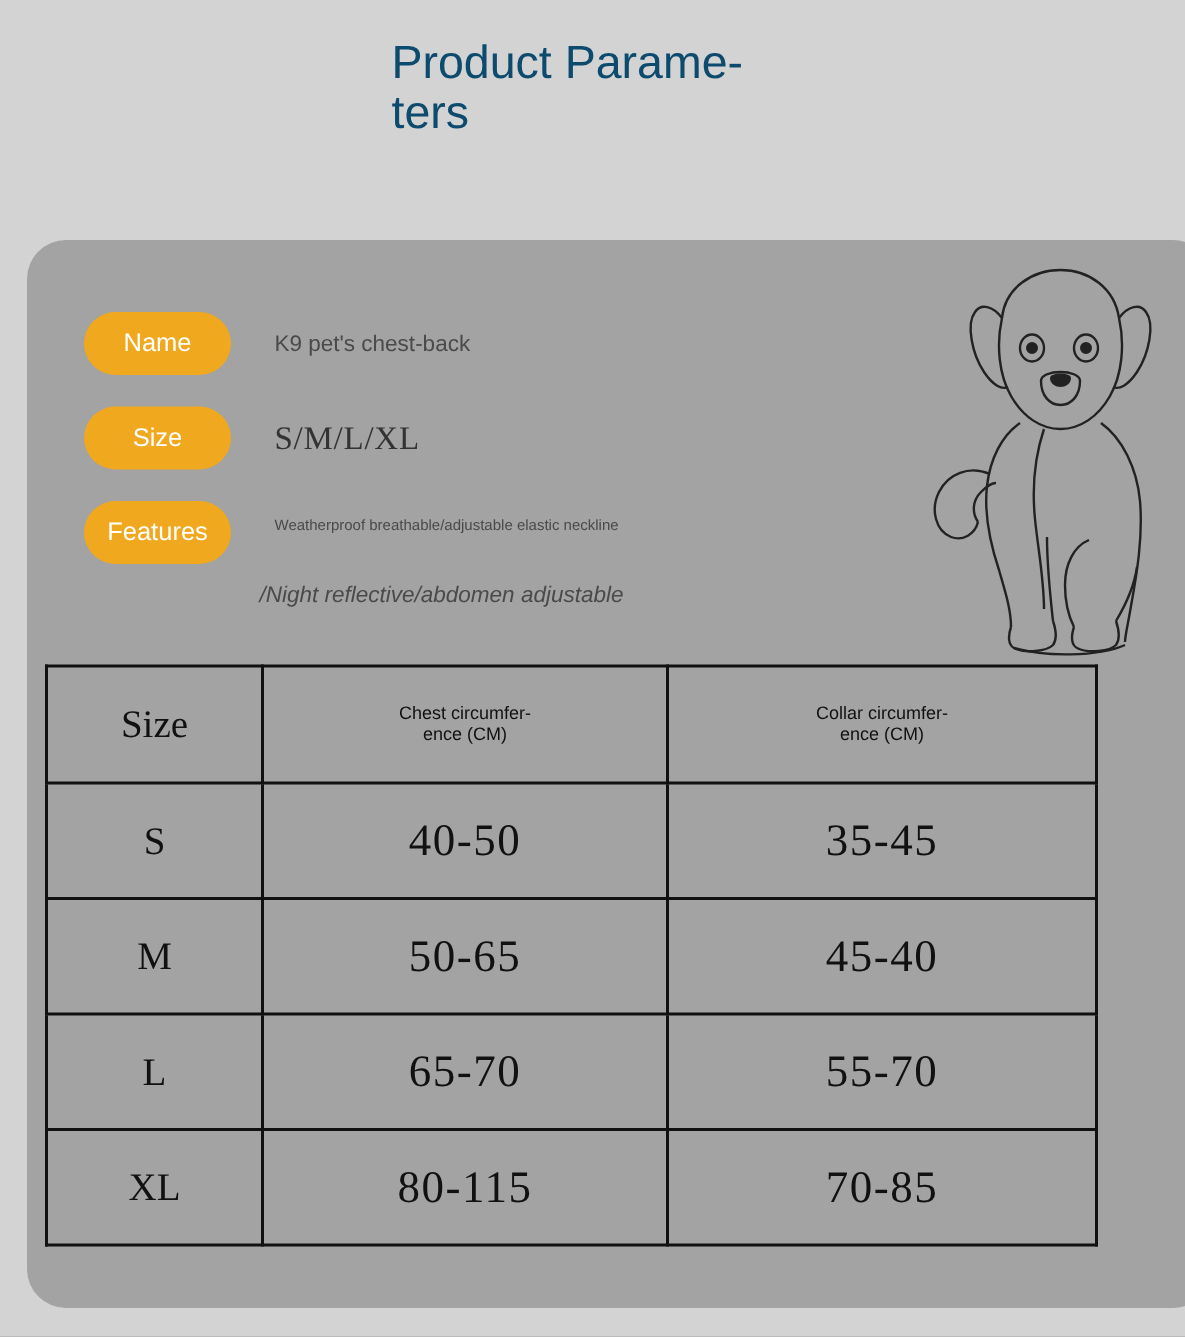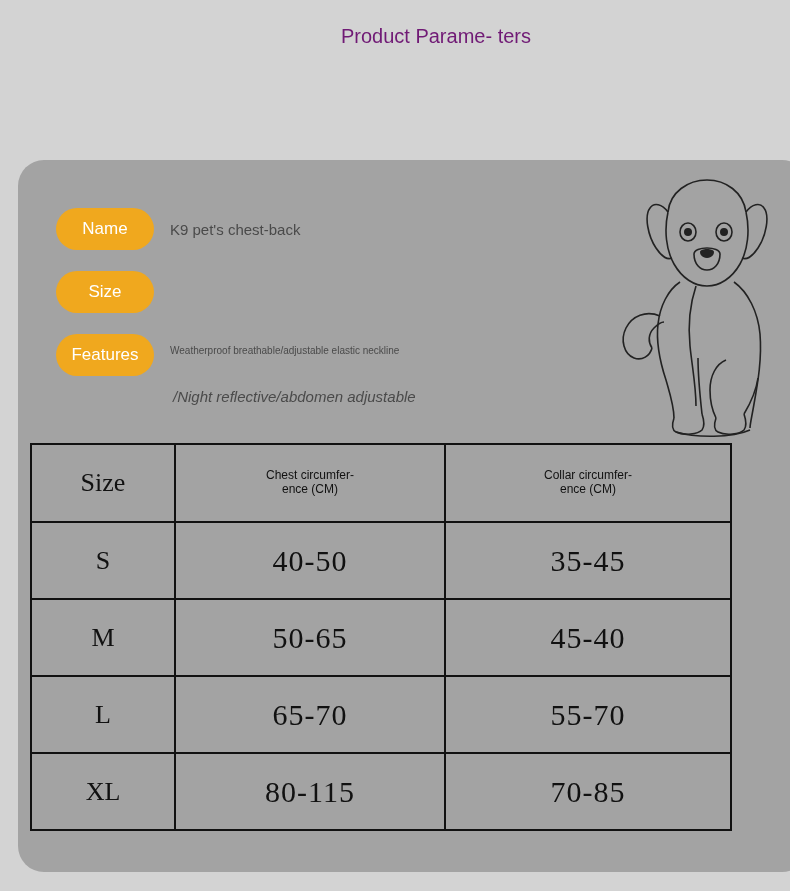--- a/index.html
+++ b/index.html
@@ -14,26 +14,26 @@
     overflow: hidden;
     position: relative;
   }
 
   
   .header {
     padding-top: 26px;
     text-align: center;
   }
   .header-title {
-    color: #701a75;
-    font-size: 20px;
+    color: #0c4a6e;
+    font-size: 31px;
     line-height: 1.05;
     width: 270px;
     margin: 0 auto 0 auto;
-    text-align: right;
+    text-align: left;
     padding-left: 2px;
     letter-spacing: 0px;
   }
   .header-sub {
     margin-top: 14px;
     display: flex;
     align-items: center;
     justify-content: center;
     gap: 9px;
   }
@@ -79,21 +79,21 @@
     height: 42px;
     border-radius: 21px;
     background: #f0a81e;
     color: #ffffff;
     display: flex;
     align-items: center;
     justify-content: center;
     font-size: 17px;
   }
   .spec-val {
-    margin-left: 16px;
+    margin-left: 29px;
     color: #4a4a4a;
   }
   .spec-val.name {
     font-size: 15px;
     padding-top: 13px;
   }
   .spec-val.size {
     font-size: 22px;
     padding-top: 8px;
     font-family: "Liberation Serif", serif;
@@ -176,20 +176,21 @@
 
 <div class="card">
 
   <div class="specs">
     <div class="spec-row">
       <div class="pill">Name</div>
       <div class="spec-val name">K9 pet's chest-back</div>
     </div>
     <div class="spec-row">
       <div class="pill">Size</div>
+      <div class="spec-val size">S/M/L/XL</div>
     </div>
     <div class="spec-row">
       <div class="pill">Features</div>
       <div class="spec-val features">Weatherproof breathable/adjustable elastic neckline</div>
     </div>
   </div>
 
   <div class="features-line2">/Night reflective/abdomen adjustable</div>
 
   <svg class="dog" viewBox="0 0 180 280" fill="none" stroke="#222" stroke-width="1.6">

